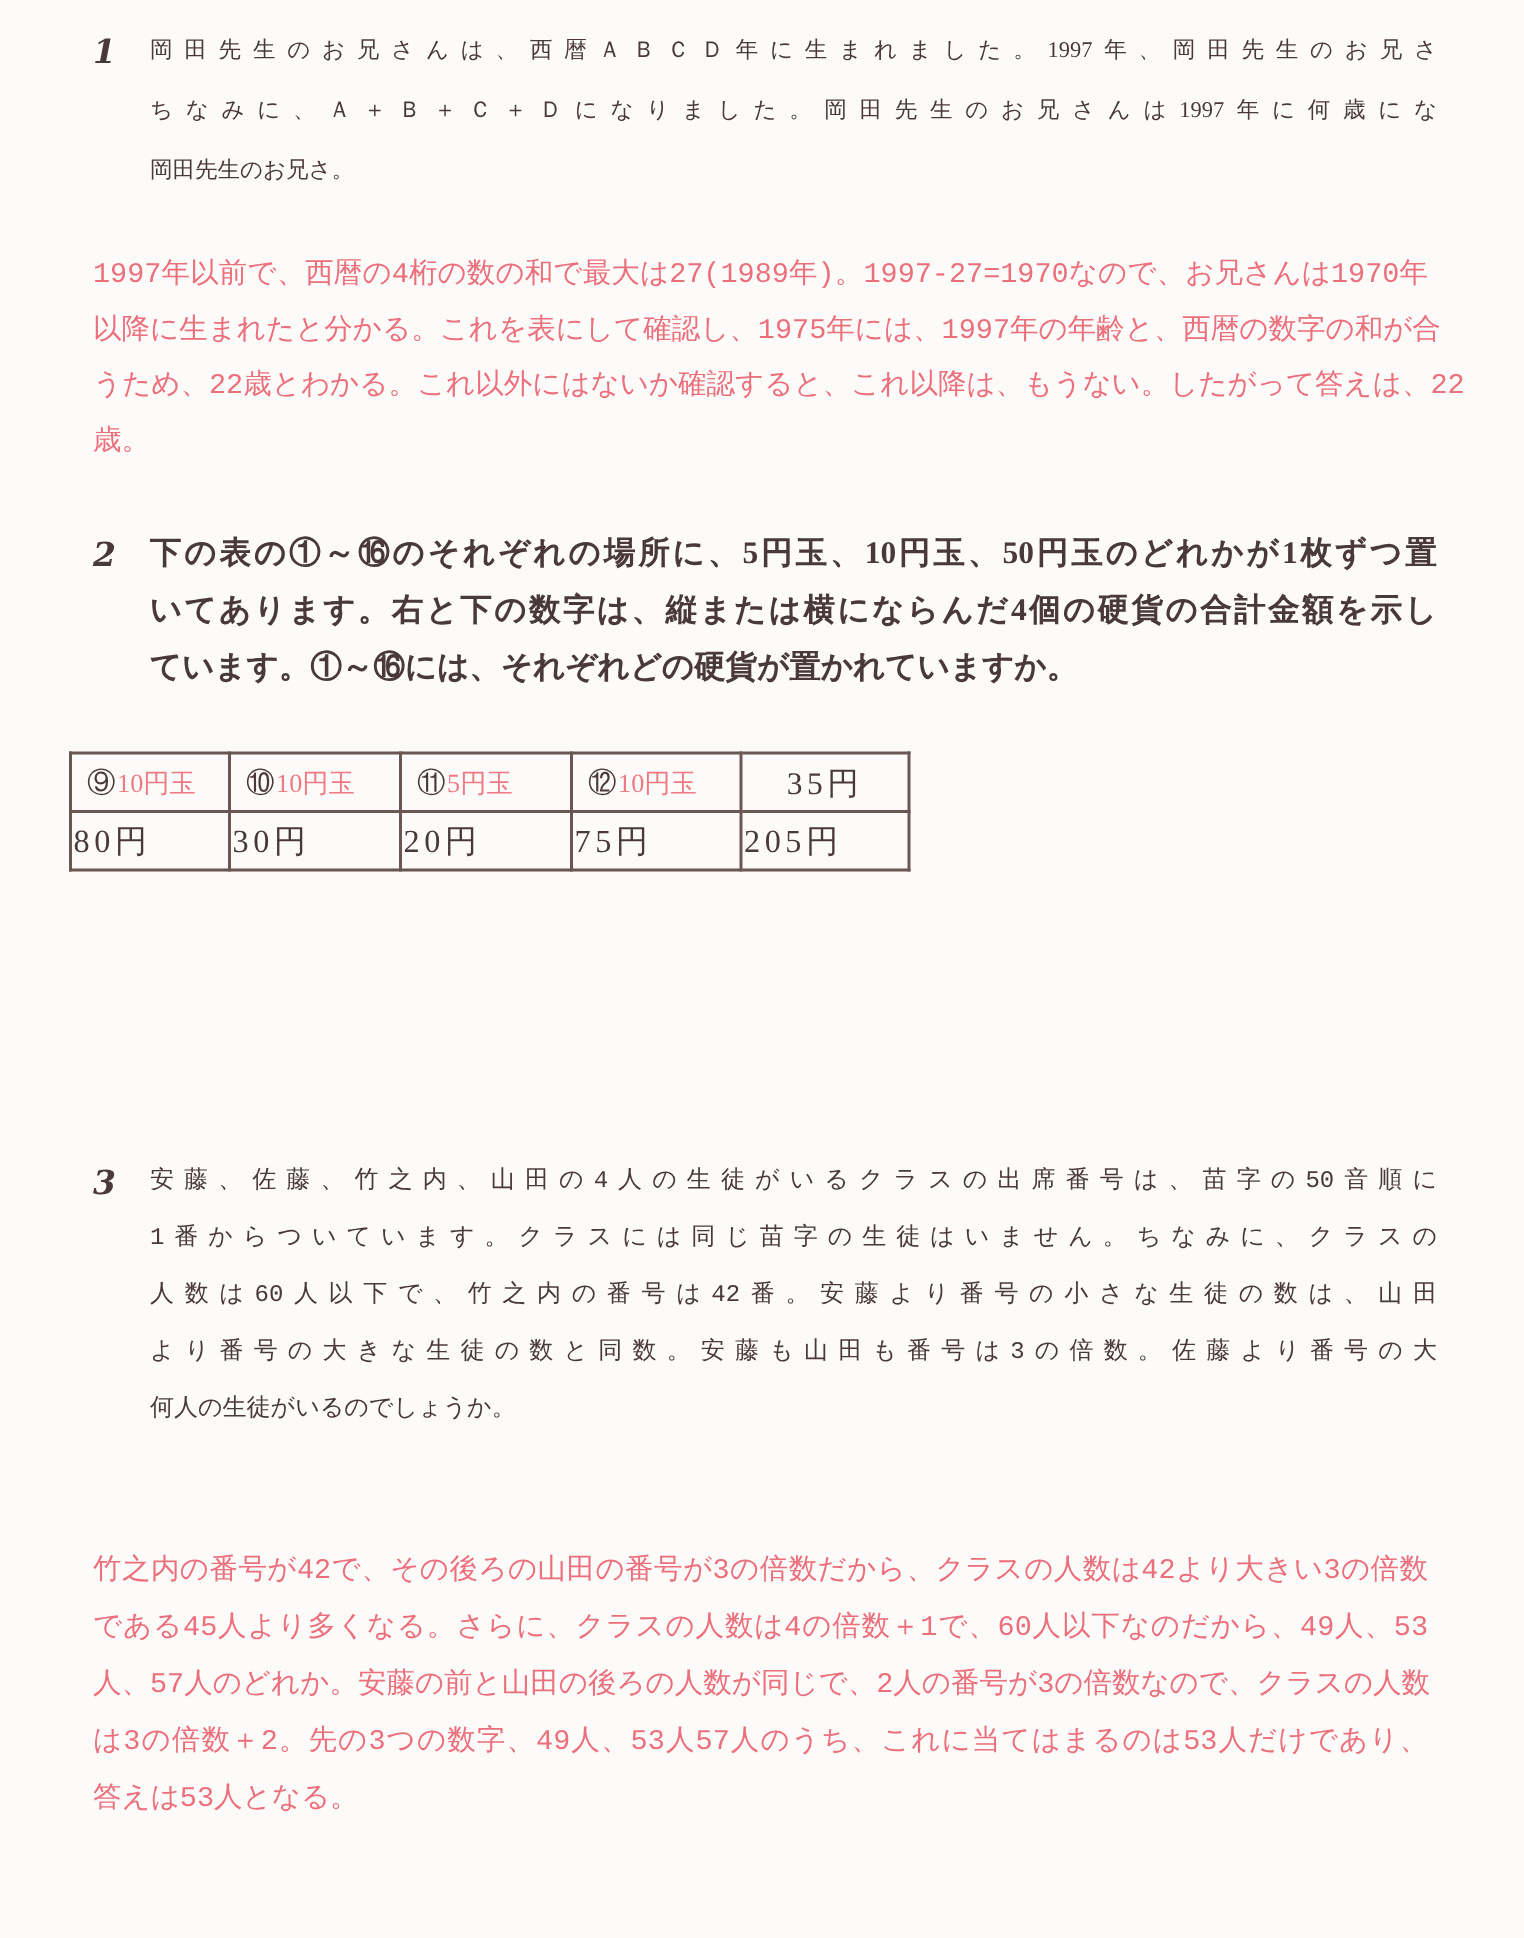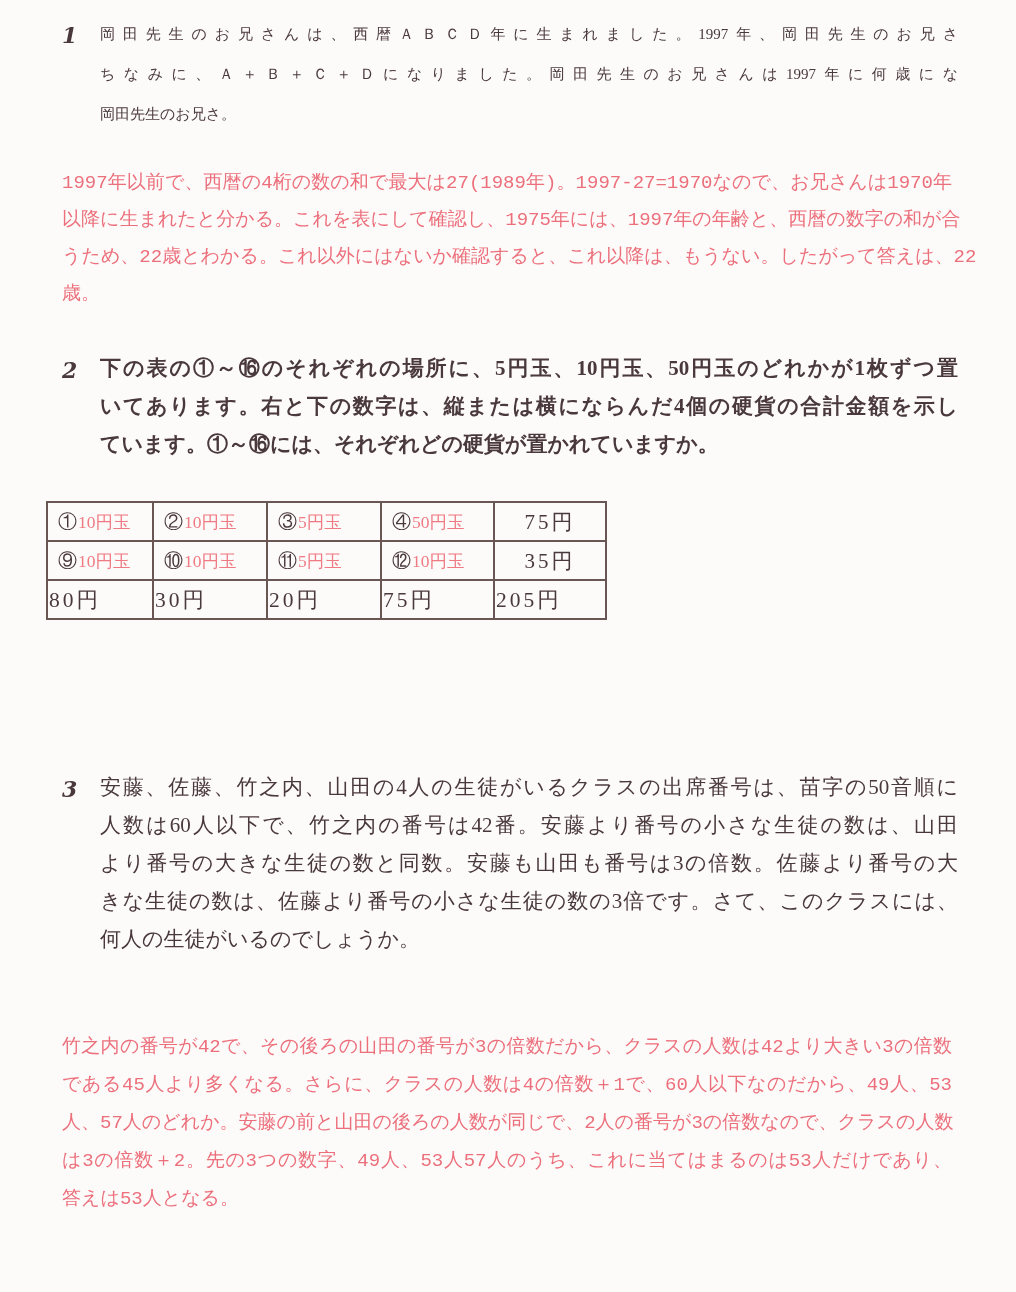--- a/index.html
+++ b/index.html
@@ -22,21 +22,21 @@
   .ptext { flex:1; min-width:0; }
   .jline {
     white-space:nowrap;
     text-align:justify;
     text-align-last:justify;
     text-justify:inter-character;
   }
   .jline.end { text-align-last:auto; }
   #p1 { top:14px; }  #p1 .jline { line-height:40px; font-size:15px; }
   #p2 { top:349px; } #p2 .jline { line-height:38px; font-size:21px;font-weight:bold; }
-  #p3 { top:768px; } #p3 .jline { line-height:38px; font-size:21px; }
+  #p3 { top:768px; } #p3 .jline { line-height:38px; font-size:16px;font-family:Liberation Mono, monospace; }
 
   
   .solution { position:absolute; left:62px; width:890px; color:var(--ink-red,#ec6f7c);font-family:Liberation Mono, monospace; }
   #s1 { top:165px; } #s1 .jline { line-height:37px; font-size:19px; }
   #s3 { top:1028px; } #s3 .jline { line-height:38px; font-size:19px; }
 
   
   .coin-table {
     position:absolute; top:501px; left:46px;
     border-collapse:collapse;
@@ -86,50 +86,43 @@
   <table class="coin-table">
     <colgroup>
       <col style="width:106px">
         <col style="width:114px">
         <col style="width:114px">
         <col style="width:113px">
         <col style="width:112px">
     </colgroup>
     <tbody>
       <tr>
-        <td class="cell"><span class="cnum">①</span><span class="coin">10円玉</span></td>
-        <td class="cell"><span class="cnum">②</span><span class="coin">10円玉</span></td>
-        <td class="cell"><span class="cnum">③</span><span class="coin">5円玉</span></td>
-        <td class="cell"><span class="cnum">④</span><span class="coin">50円玉</span></td>
-        <td class="rtotal">75円</td>
-      </tr>
-      <tr>
         <td class="cell"><span class="cnum">⑨</span><span class="coin">10円玉</span></td>
         <td class="cell"><span class="cnum">⑩</span><span class="coin">10円玉</span></td>
         <td class="cell"><span class="cnum">⑪</span><span class="coin">5円玉</span></td>
         <td class="cell"><span class="cnum">⑫</span><span class="coin">10円玉</span></td>
         <td class="rtotal">35円</td>
       </tr>
       <tr>
         <td class="ctotal">80円</td>
         <td class="ctotal">30円</td>
         <td class="ctotal">20円</td>
         <td class="ctotal">75円</td>
         <td class="ctotal">205円</td>
       </tr>
     </tbody>
   </table>
 
   <section class="problem" id="p3">
     <div class="pnum">3</div>
     <div class="ptext">
       <div class="jline">安藤、佐藤、竹之内、山田の4人の生徒がいるクラスの出席番号は、苗字の50音順に</div>
+      <div class="jline">1番からついています。クラスには同じ苗字の生徒はいません。ちなみに、クラスの</div>
       <div class="jline">人数は60人以下で、竹之内の番号は42番。安藤より番号の小さな生徒の数は、山田</div>
       <div class="jline">より番号の大きな生徒の数と同数。安藤も山田も番号は3の倍数。佐藤より番号の大</div>
-      <div class="jline">きな生徒の数は、佐藤より番号の小さな生徒の数の3倍です。さて、このクラスには、</div>
       <div class="jline end">何人の生徒がいるのでしょうか。</div>
     </div>
   </section>
 
   <section class="solution" id="s3">
     <div class="jline">竹之内の番号が42で、その後ろの山田の番号が3の倍数だから、クラスの人数は42より大きい3の倍数</div>
     <div class="jline">である45人より多くなる。さらに、クラスの人数は4の倍数＋1で、60人以下なのだから、49人、53</div>
     <div class="jline">人、57人のどれか。安藤の前と山田の後ろの人数が同じで、2人の番号が3の倍数なので、クラスの人数</div>
     <div class="jline">は3の倍数＋2。先の3つの数字、49人、53人57人のうち、これに当てはまるのは53人だけであり、</div>
     <div class="jline end">答えは53人となる。</div>

